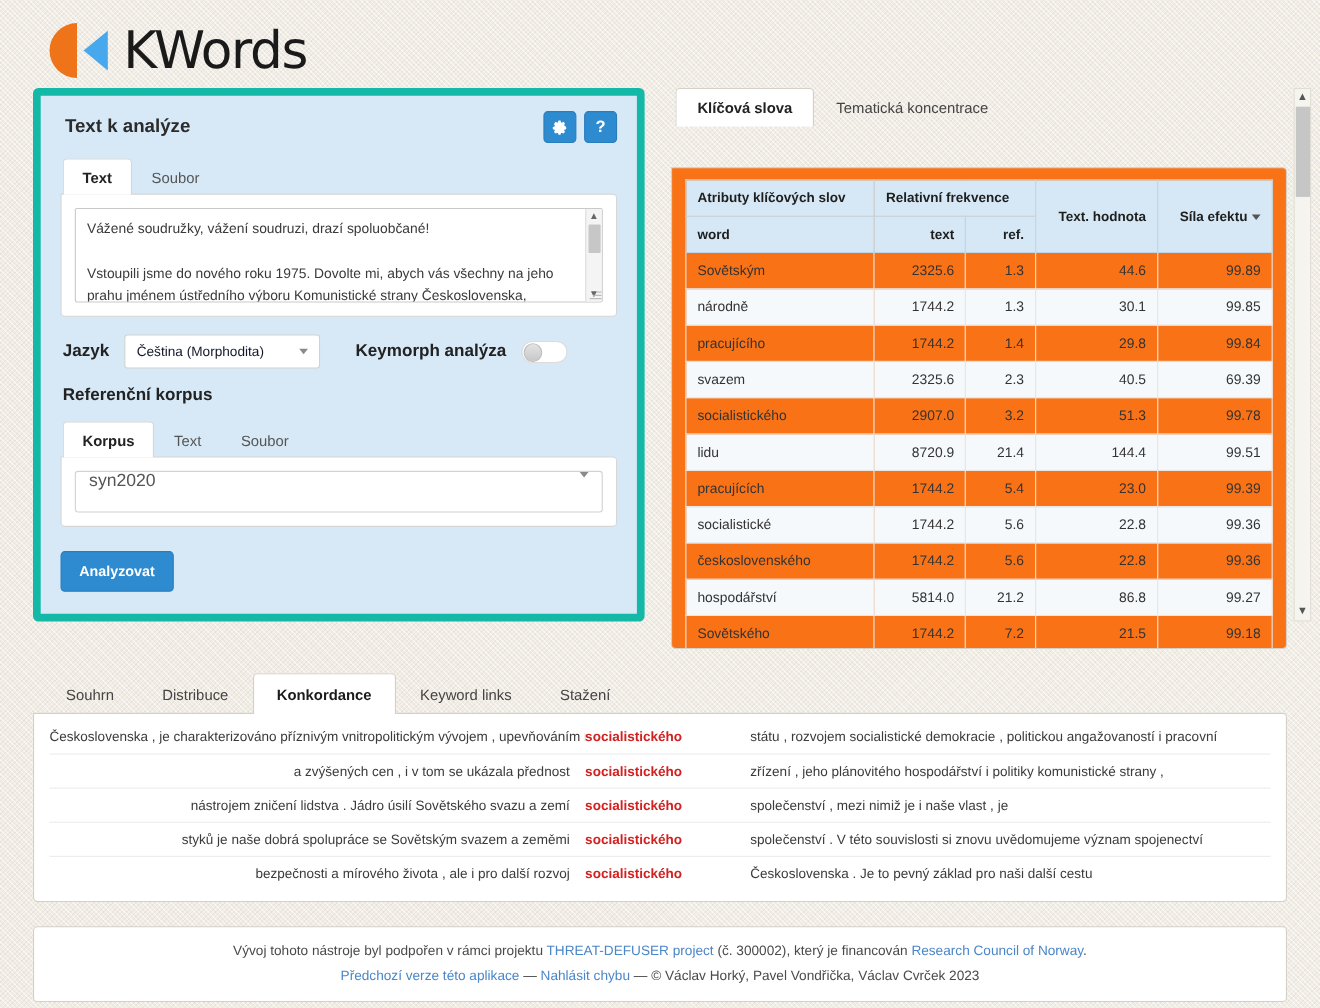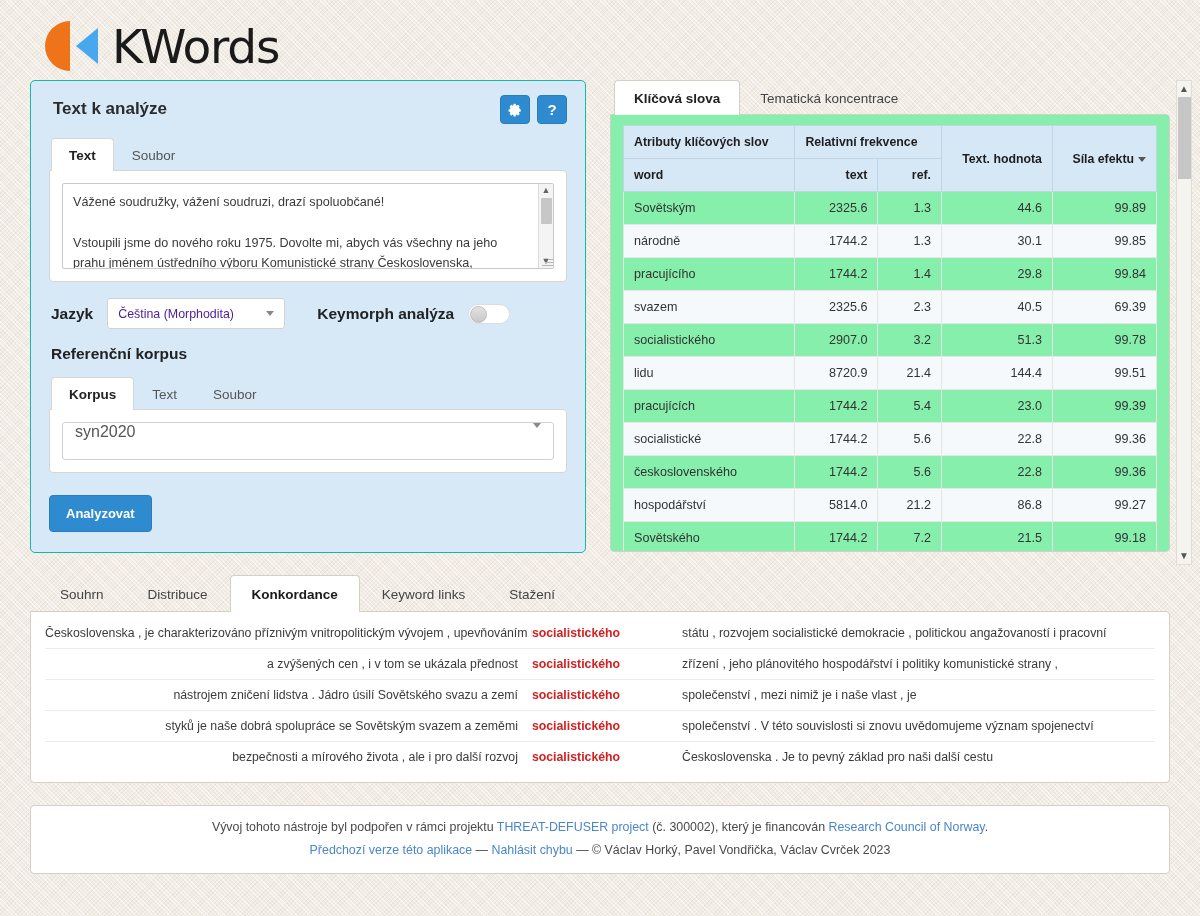--- a/index.html
+++ b/index.html
@@ -22,21 +22,21 @@
   .logo-mark { width: 66px; height: 56px; position: relative; flex:none; }
   .logo-word { font-size: 47px; font-weight: 400; letter-spacing: -1.2px; color: #1a1a1a;
                font-family: "DejaVu Sans", sans-serif; line-height: 1; }
 
   .columns { display: flex; gap: 24px; padding: 0 30px; align-items: flex-start; }
 
   
   .left-panel {
     width: 556px;
     background: #d7e9f7;
-    border: 1px solid #14b8a6;
+    border: 7px solid #14b8a6;
     border-radius: 5px;
     padding: 14px 18px 20px 18px;
     position: relative;
   }
   .lp-head { display:flex; align-items:flex-start; justify-content:space-between; }
   .lp-title { font-size: 17px; font-weight: bold; color: #2b2b2b; padding: 4px 0 0 4px; }
   .icon-btns { display:flex; gap: 7px; }
   .sq-btn {
     width: 30px; height: 29px; border-radius: 4px;
     background: #2e8bd0; border: 1px solid #2a7dbb;
@@ -69,21 +69,21 @@
                display:flex; flex-direction:column; align-items:center; justify-content:space-between; }
   .ta-arrow { font-size: 9px; color:#666; line-height:1; padding: 2px 0; }
   .ta-thumb { position:absolute; top: 14px; left:2px; width: 11px; height: 26px; background:#c7c7c7; border-radius:1px; }
   .ta-grip { position:absolute; right: 1px; bottom: 1px; width: 13px; height: 13px; overflow:hidden; }
   .ta-grip i { position:absolute; right:0; height:1px; background:#b5b5b5; display:block; }
 
   .row-lang { display:flex; align-items:center; gap: 14px; margin-top: 16px; padding-left: 2px; }
   .lbl-strong { font-size: 15.5px; font-weight: bold; color:#222; }
   .select {
     width: 178px; height: 31px; background:#fff; border:1px solid #d2d2d2; border-radius:3px;
-    display:flex; align-items:center; padding: 0 10px; font-size: 12.4px; color:#4c1d95;
+    display:flex; align-items:center; padding: 0 10px; font-size: 12.4px; color:#0f172a;
     justify-content: space-between; cursor: pointer;
   }
   .caret { width:0;height:0;border-left:4px solid transparent;border-right:4px solid transparent;border-top:5px solid #8a8a8a; }
   .toggle { width: 42px; height: 20px; border-radius: 12px; background:#fff; border:1px solid #dcdcdc;
             position: relative; cursor:pointer; }
   .toggle .knob { position:absolute; top:1px; left:1px; width:17px; height:17px; border-radius:50%;
                   background: linear-gradient(#e3e3e3,#c8c8c8); border:1px solid #bdbdbd; }
 
   .subhead { font-size: 15.5px; font-weight: bold; color:#222; margin-top: 16px; padding-left: 2px; }
 
@@ -100,22 +100,22 @@
   }
 
   
   .right-wrap { flex: 1; position: relative; }
   .rtabrow { display:flex; padding-left: 4px; }
   .rtab {
     padding: 10px 19px 9px 19px; font-size: 13.5px; color:#444; cursor:pointer;
     border: 1px solid transparent; border-bottom:none; border-radius: 4px 4px 0 0; margin-bottom:-1px;
   }
   .rtab.active { background:#fff; border-color:#d5d0c6; font-weight: bold; color:#222; }
-  .rbody { background:#86efac; border:1px solid #d5d0c6; border-radius: 0 4px 4px 4px;
-           height: 438px; overflow: hidden; padding: 10px 12px 0 12px; }
+  .rbody { background:#f97316; border:1px solid #d5d0c6; border-radius: 0 4px 4px 4px;
+           height: 438px; overflow: hidden; padding: 10px 12px 0 12px; margin-top: 38px; }
 
   table.kw { width: 100%; border-collapse: collapse; font-size: 12.6px; }
   table.kw th {
     background:#d6e8f6; border:1px solid #c0d6e6; color:#1e1e1e; font-weight:bold;
     font-size: 12.3px; padding: 9px 10px; text-align: left; vertical-align: middle;
   }
   table.kw th.num { text-align: right; }
   table.kw td {
     border:1px solid #e6e6e6; padding: 9px 10px; color:#333; white-space: nowrap;
   }

